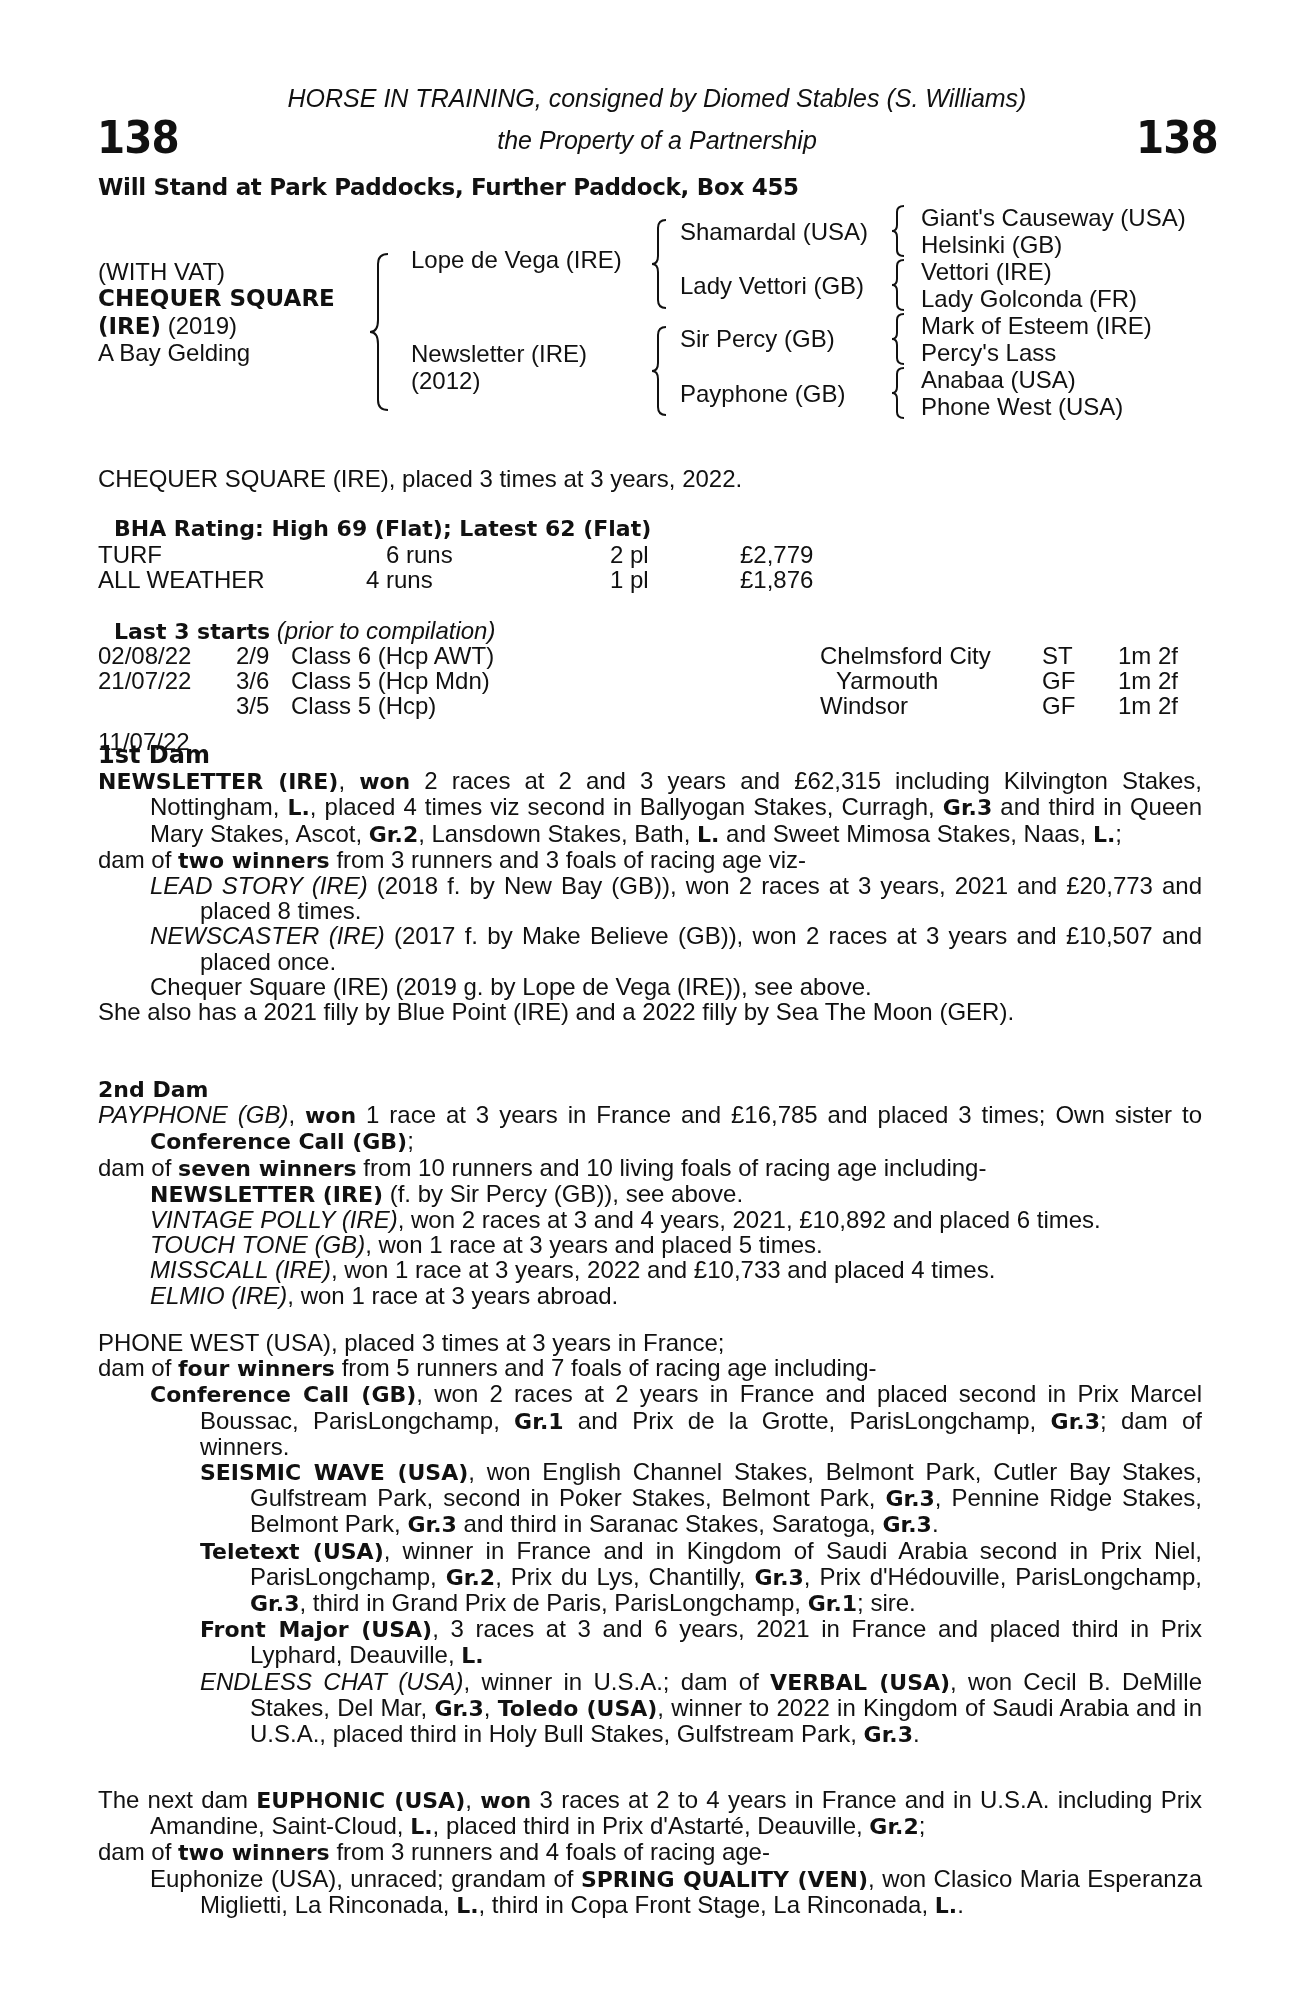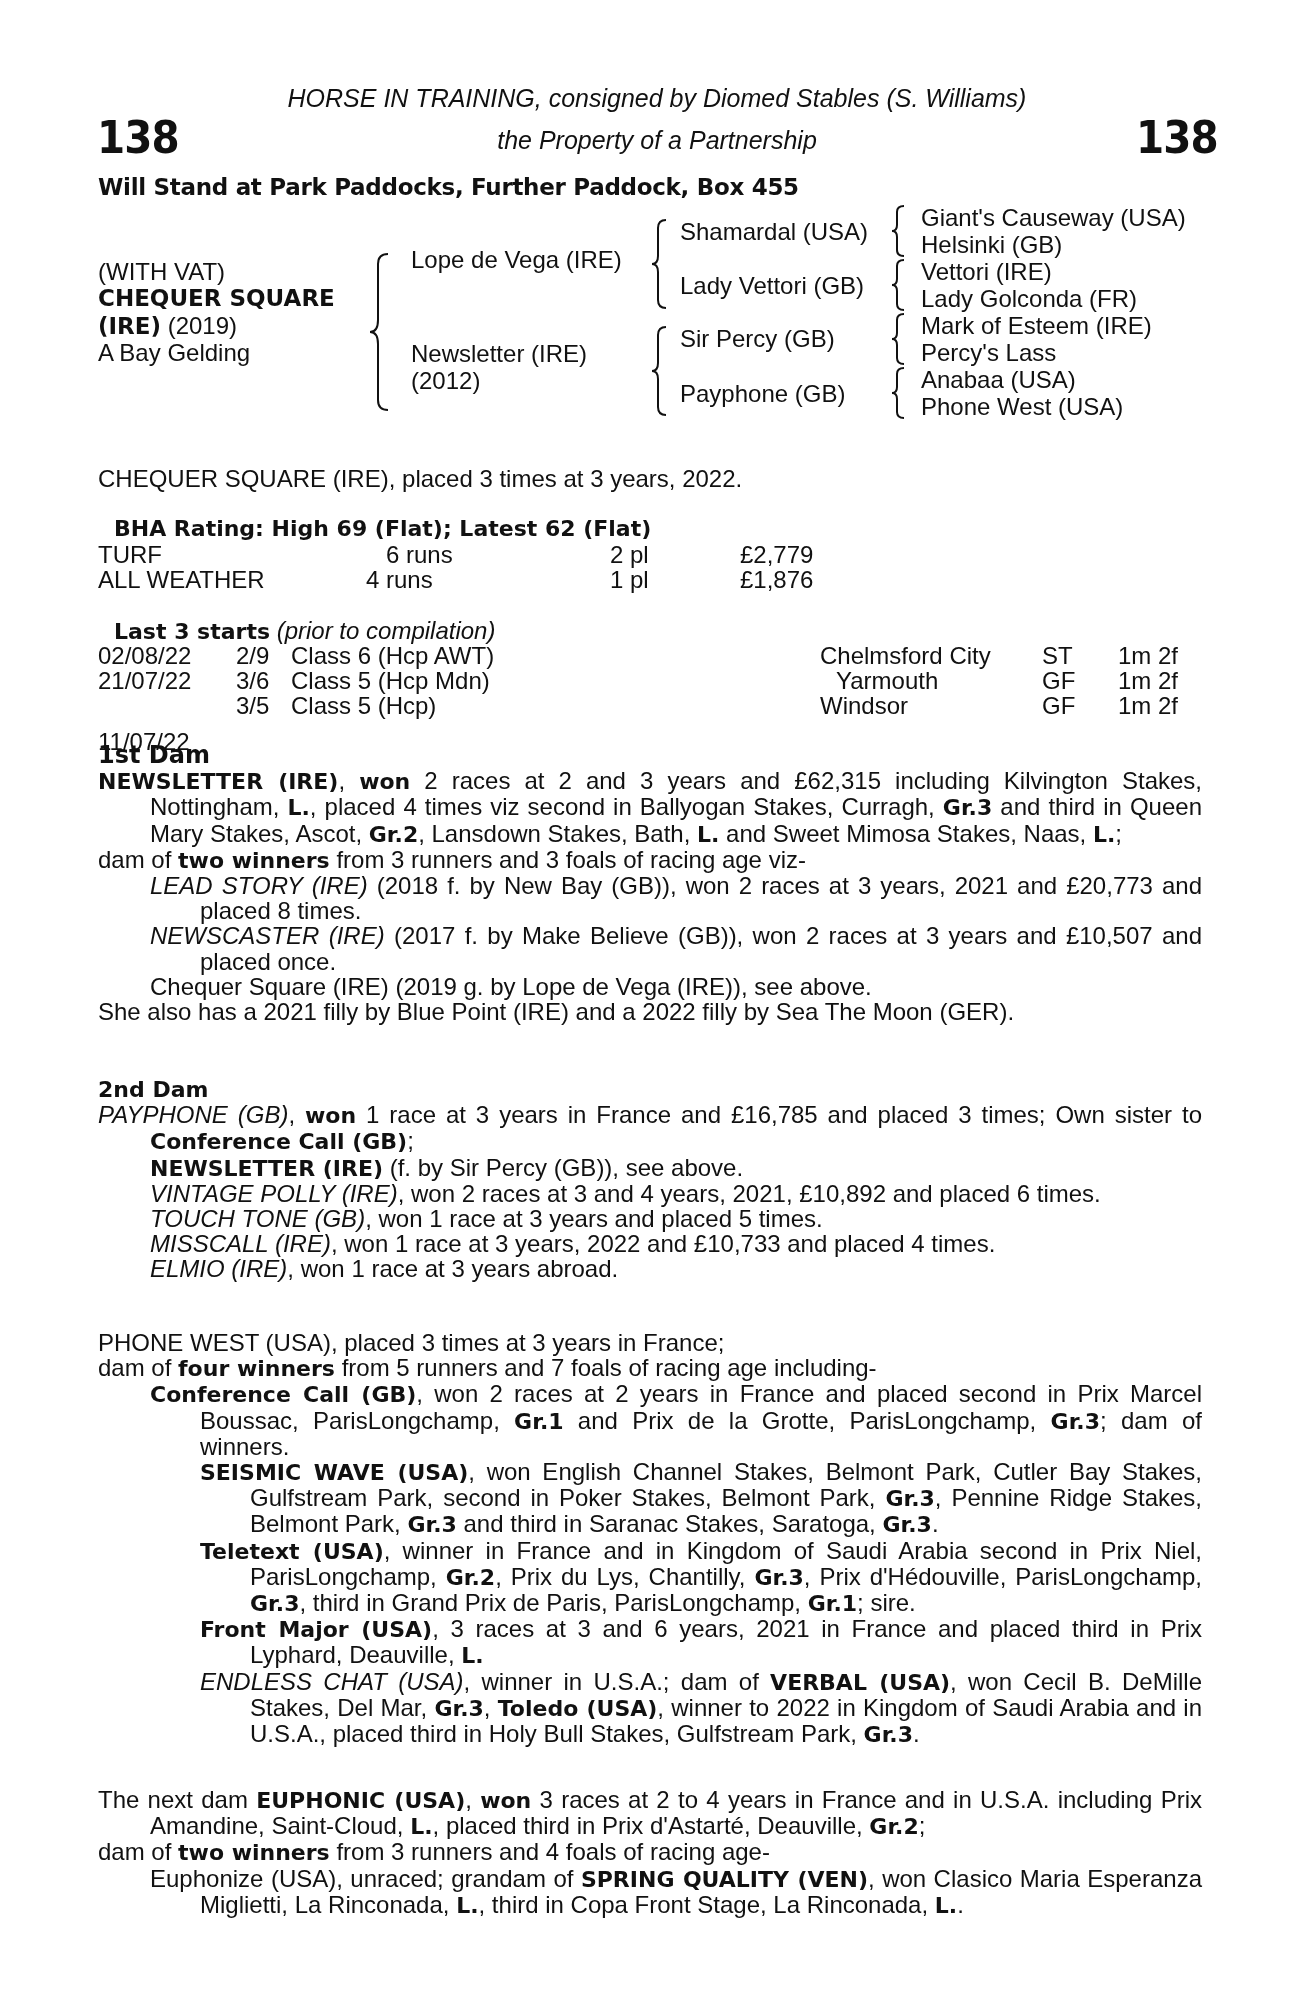--- a/index.html
+++ b/index.html
@@ -123,20 +123,21 @@
     <p><span>dam of </span><span class="b">two winners</span><span> from 3 runners and 3 foals of racing age viz-</span></p>
     <p class="i2"><span class="it">LEAD STORY (IRE)</span><span> (2018 f. by New Bay (GB)), won 2 races at 3 years, 2021 and £20,773 and placed 8 times.</span></p>
     <p class="i2"><span class="it">NEWSCASTER (IRE)</span><span> (2017 f. by Make Believe (GB)), won 2 races at 3 years and £10,507 and placed once.</span></p>
     <p class="i2">Chequer Square (IRE) (2019 g. by Lope de Vega (IRE)), see above.</p>
     <p>She also has a 2021 filly by Blue Point (IRE) and a 2022 filly by Sea The Moon (GER).</p>
   </div>
 
   <div class="txt" style="top:1077px;">
     <p class="sec-title" style="font-size:22px;">2nd Dam</p>
     <p class="i1"><span class="it">PAYPHONE (GB)</span><span>, </span><span class="b">won</span><span> 1 race at 3 years in France and £16,785 and placed 3 times; Own sister to </span><span class="b">Conference Call (GB)</span><span>;</span></p>
+    <p><span>dam of </span><span class="b">seven winners</span><span> from 10 runners and 10 living foals of racing age including-</span></p>
     <p class="i2"><span class="b">NEWSLETTER (IRE)</span><span> (f. by Sir Percy (GB)), see above.</span></p>
     <p class="i2"><span class="it">VINTAGE POLLY (IRE)</span><span>, won 2 races at 3 and 4 years, 2021, £10,892 and placed 6 times.</span></p>
     <p class="i2"><span class="it">TOUCH TONE (GB)</span><span>, won 1 race at 3 years and placed 5 times.</span></p>
     <p class="i2"><span class="it">MISSCALL (IRE)</span><span>, won 1 race at 3 years, 2022 and £10,733 and placed 4 times.</span></p>
     <p class="i2"><span class="it">ELMIO (IRE)</span><span>, won 1 race at 3 years abroad.</span></p>
   </div>
 
   <div class="txt" style="top:1330px;">
     <p>PHONE WEST (USA), placed 3 times at 3 years in France;</p>
     <p><span>dam of </span><span class="b">four winners</span><span> from 5 runners and 7 foals of racing age including-</span></p>

